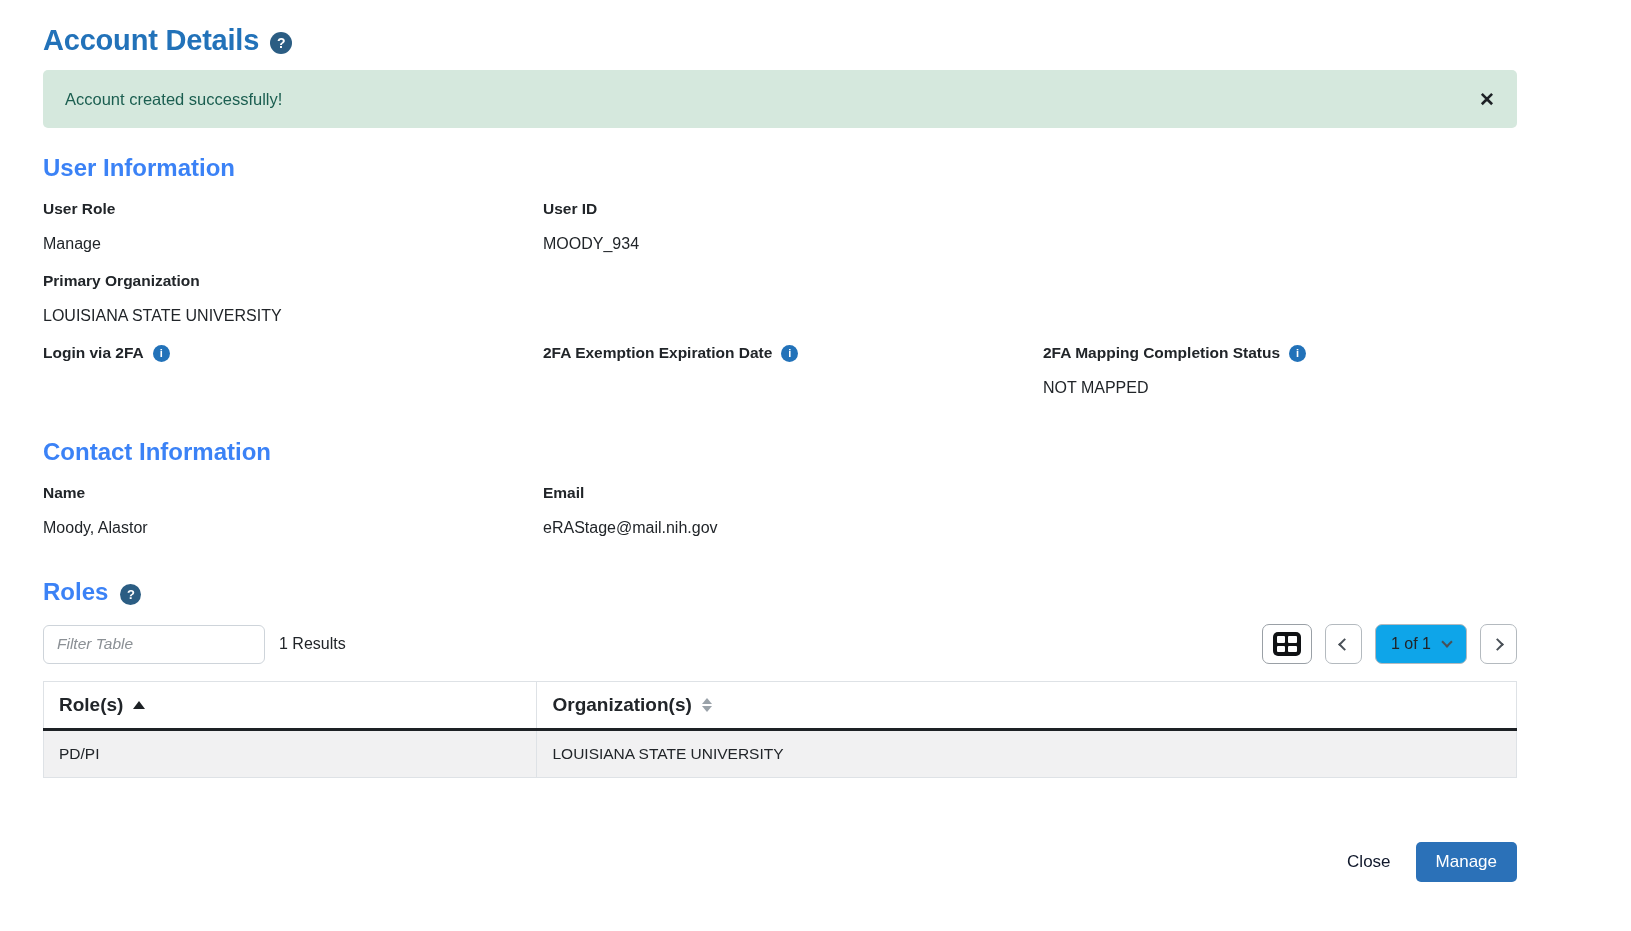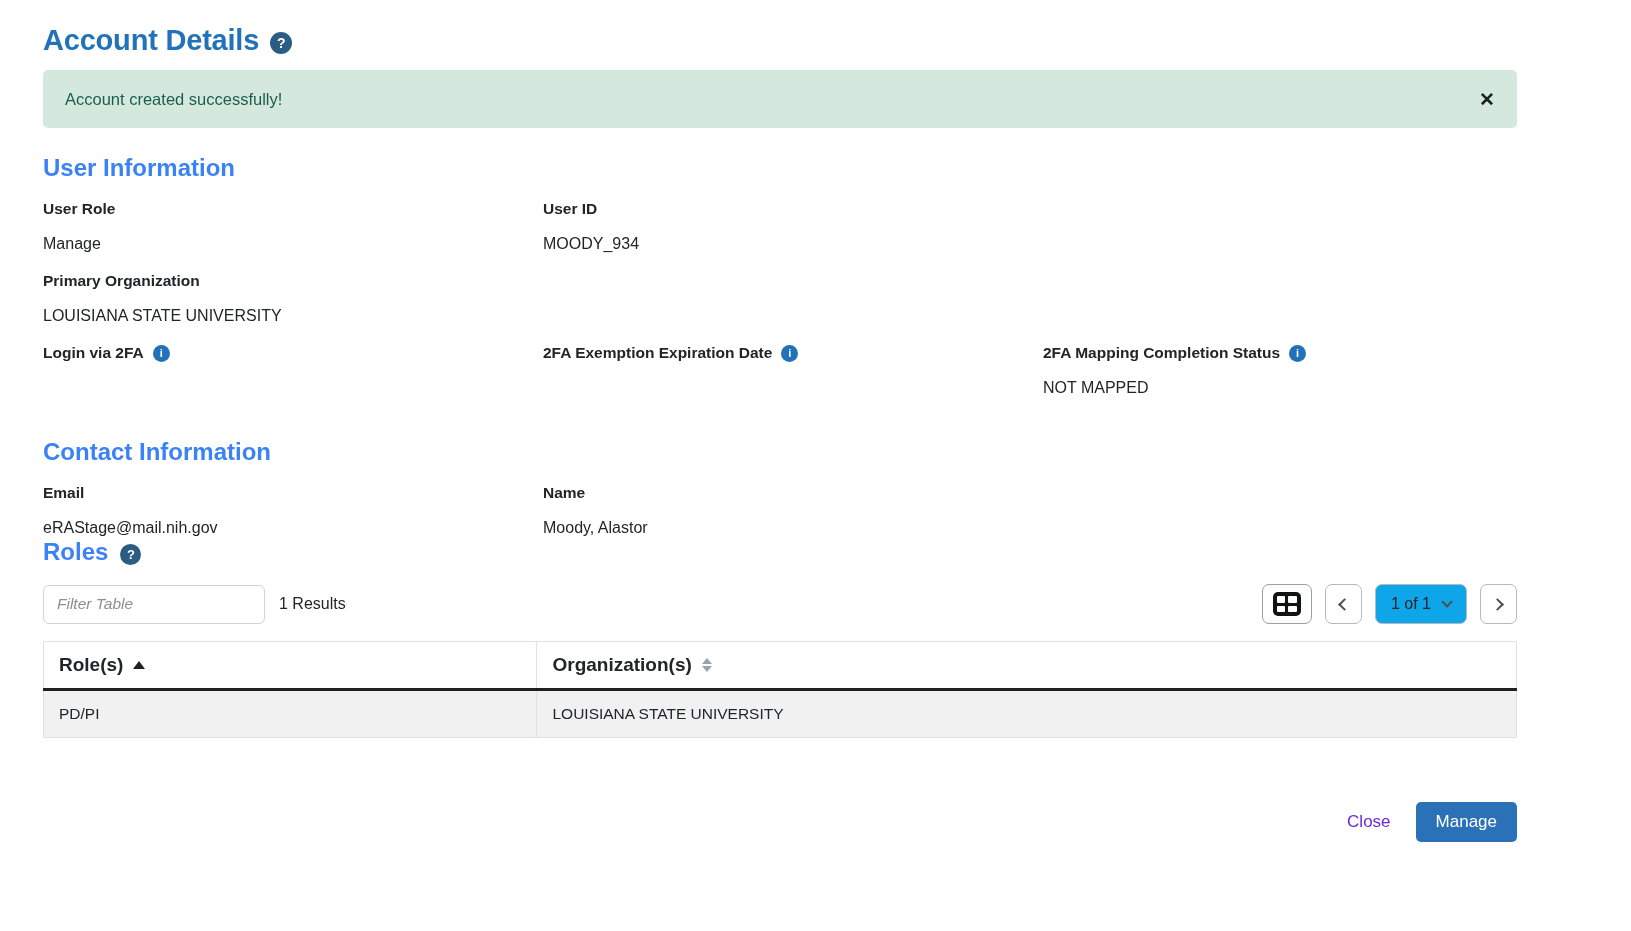--- a/index.html
+++ b/index.html
@@ -36,21 +36,21 @@
     color: #1d2125; font-weight: 700; font-size: 19px; line-height: 1;
     cursor: pointer; background: none; border: none; padding: 0;
     font-family: "Liberation Sans", sans-serif;
   }
 
   
   .section-heading { font-size: 24px; font-weight: 700; margin: 0; color: #3b82f6; }
   .section-heading-row { display: flex; align-items: center; gap: 12px; }
   .mt-user { margin-top: 26px; }
   .mt-contact { margin-top: 40px; }
-  .mt-roles { }
+  .mt-roles { margin-top: 40px; }
 
   .field-row { display: grid; grid-template-columns: 500px 500px 474px; margin-top: 18px; }
   .field-label { font-weight: 700; font-size: 15.5px; display: flex; align-items: center; gap: 9px; }
   .field-value { font-size: 16px; margin-top: 17px; min-height: 19px; }
   .info-icon {
     width: 17px; height: 17px; border-radius: 50%;
     background: #2272b9; color: #ffffff;
     font-size: 11px; font-weight: 700; font-style: normal;
     display: inline-flex; align-items: center; justify-content: center;
     cursor: pointer; flex: 0 0 auto;
@@ -127,21 +127,21 @@
     border-bottom: 6px solid #9aa2a9;
   }
   .sort-both .down {
     width: 0; height: 0;
     border-left: 5px solid transparent; border-right: 5px solid transparent;
     border-top: 6px solid #9aa2a9;
   }
 
   
   .footer { display: flex; justify-content: flex-end; align-items: center; gap: 25px; margin-top: 64px; }
-  .close-link { color: #6d28d9; font-size: 17px; cursor: pointer; text-decoration: none; }
+  .close-link { color: #0f172a; font-size: 17px; cursor: pointer; text-decoration: none; }
   .manage-btn {
     background: #2b71b8; color: #ffffff; border: none; border-radius: 5px;
     font-size: 17px; font-family: "Liberation Sans", sans-serif;
     padding: 10px 20px; cursor: pointer;
   }
 </style>
 </head>
 <body>
 
 <div class="container">
@@ -199,26 +199,26 @@
         <span class="info-icon">i</span>
       </div>
       <div class="field-value">NOT MAPPED</div>
     </div>
   </div>
 
   <h2 class="section-heading mt-contact">Contact Information</h2>
 
   <div class="field-row">
     <div>
+      <div class="field-label">Name</div>
+      <div class="field-value">Moody, Alastor</div>
+    </div>
+    <div>
       <div class="field-label">Email</div>
       <div class="field-value">eRAStage@mail.nih.gov</div>
-    </div>
-    <div>
-      <div class="field-label">Name</div>
-      <div class="field-value">Moody, Alastor</div>
     </div>
     <div></div>
   </div>
 
   <div class="section-heading-row mt-roles">
     <h2 class="section-heading">Roles</h2>
     <span class="help-icon small">?</span>
   </div>
 
   <div class="controls">

